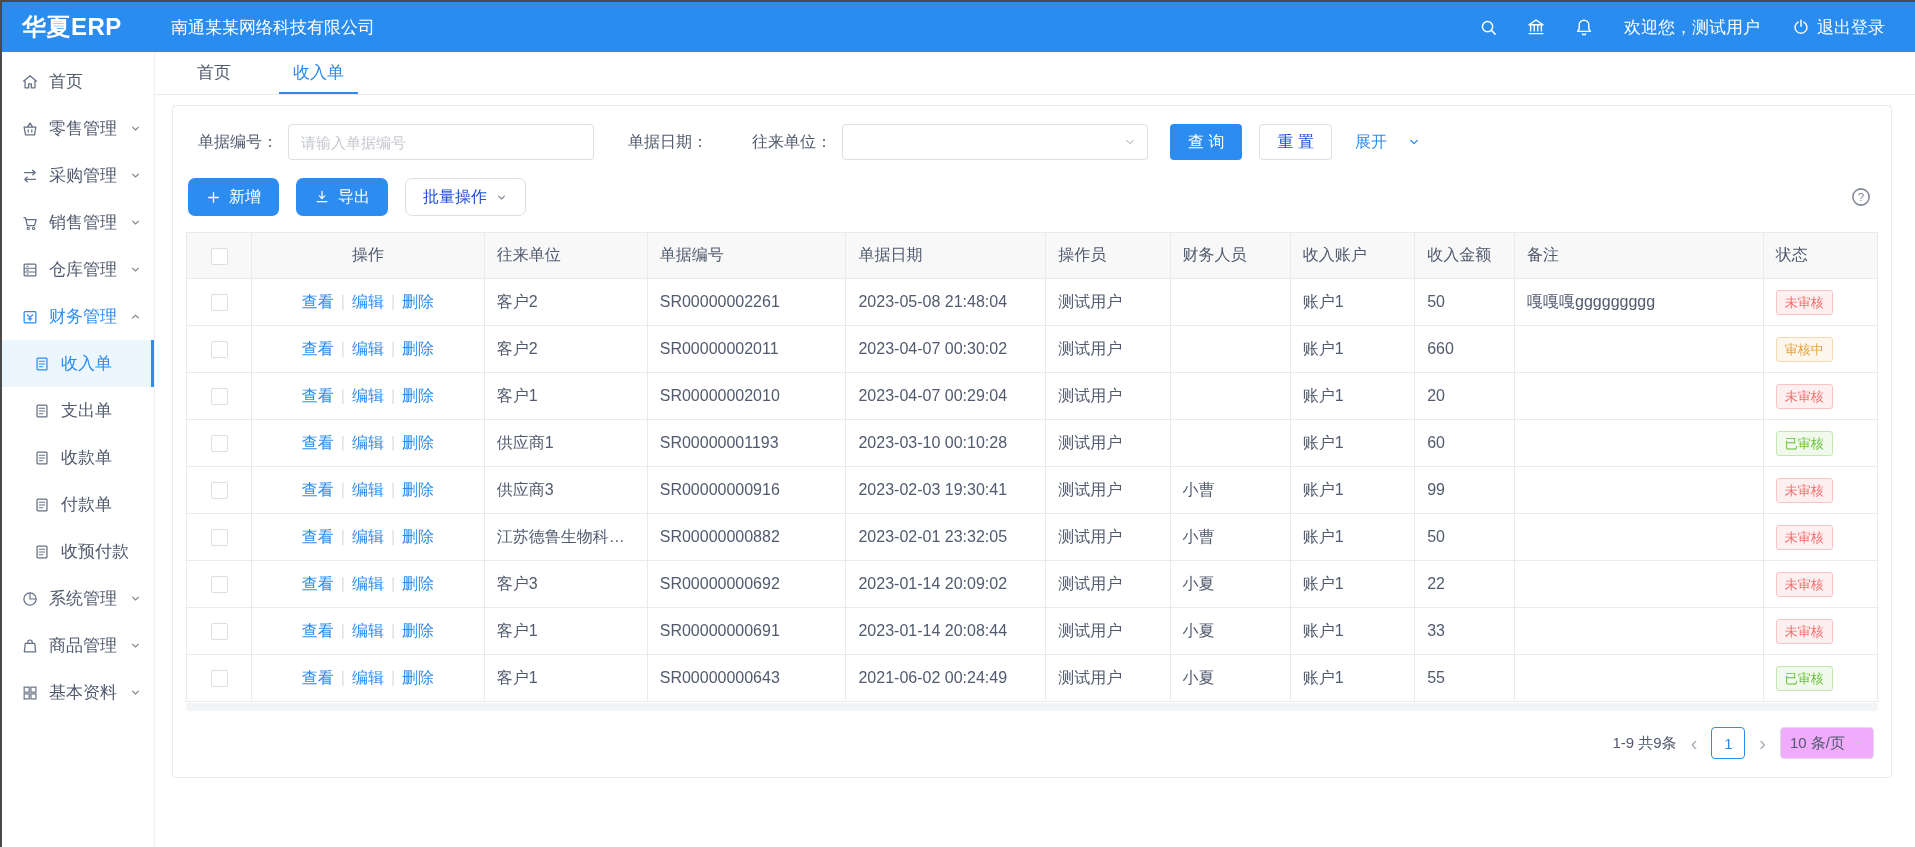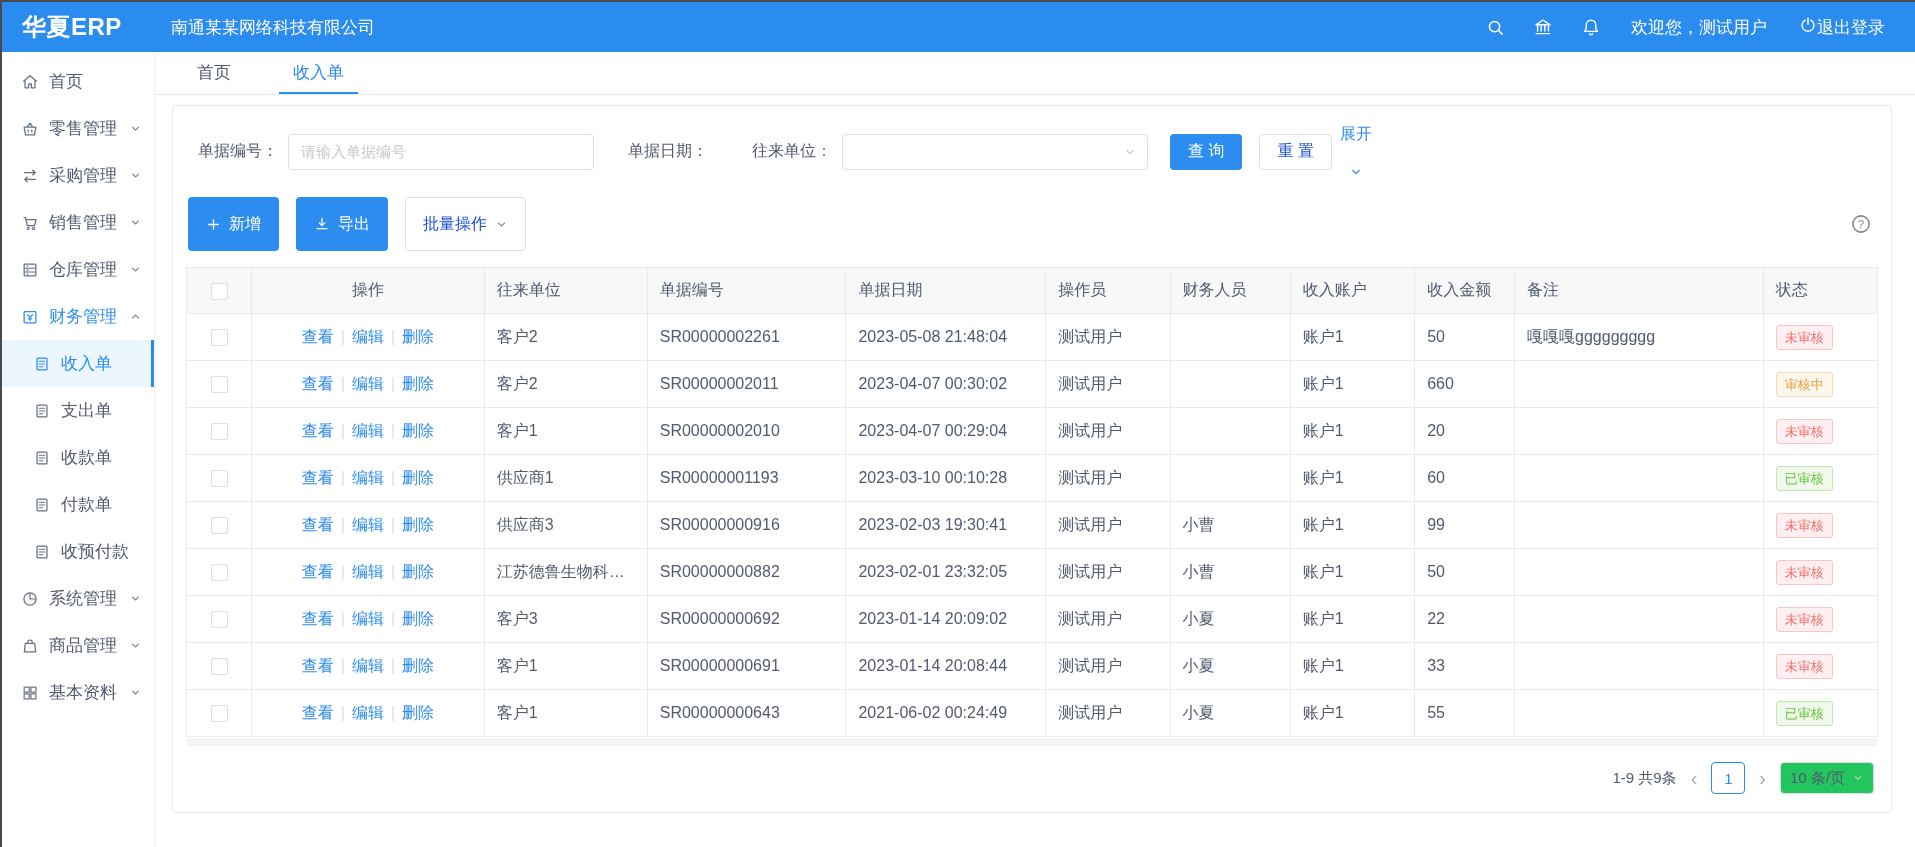--- a/index.html
+++ b/index.html
@@ -18,21 +18,21 @@
   .topbar {
     height: 50px; background: #2b8cf0; color: #fff;
     display: flex; align-items: center;
   }
   .logo-zone { width: 153px; flex: 0 0 153px; padding-left: 20px; }
   .logo-text { font-size: 24px; font-weight: bold; letter-spacing: .5px; white-space: nowrap; }
   .company { font-size: 17px; margin-left: 16px; }
   .topbar-right { margin-left: auto; display: flex; align-items: center; padding-right: 30px; font-size: 17px; }
   .tb-icon { color:#fff; margin-left: 28px; cursor: pointer; }
   .welcome { margin-left: 30px; white-space: nowrap; }
-  .logout { margin-left: 32px; display: flex; cursor: pointer; white-space: nowrap; }
+  .logout { margin-left: 32px; display: flex; align-items: center; gap: 7px; cursor: pointer; white-space: nowrap; }
 
   
   .layout { display: flex; height: 795px; }
   .sidebar { width: 153px; flex: 0 0 153px; border-right: 1px solid #eef0f3; padding-top: 6px; background:#fff; }
   .side-item {
     height: 47px; display: flex; align-items: center;
     padding: 0 12px 0 19px; font-size: 17px; color: #515a6e;
     cursor: pointer; position: relative; white-space: nowrap;
   }
   .side-item .s-ic { color: #657084; flex: 0 0 auto; }
@@ -89,25 +89,25 @@
   }
   .gap-lg { margin-left: 22px; }
   .gap-md { margin-left: 34px; }
   .btn {
     height: 36px; border-radius: 4px; font-size: 16px; font-family: inherit;
     display: inline-flex; align-items: center; justify-content: center;
     padding: 0 17px; cursor: pointer; border: 1px solid transparent; white-space: nowrap;
   }
   .btn-primary { background: #2d8cf0; color: #fff; }
   .btn-default { background: #fff; border-color: #dcdee2; color: #1d4ed8; }
-  .expand-link { color: #2d8cf0; font-size: 16px; margin-left: 8px; display: inline-flex; align-items: center; gap: 20px; cursor: pointer; white-space: nowrap; flex-direction: column; }
+  .expand-link { color: #2d8cf0; font-size: 16px; margin-left: 23px; display: inline-flex; align-items: center; gap: 20px; cursor: pointer; white-space: nowrap; }
 
   
   .toolbar-row { display: flex; align-items: center; padding: 2px 6px 16px 2px; }
-  .toolbar-row .btn { height: 54px; }
+  .toolbar-row .btn { height: 38px; border-radius: 7px; }
   .toolbar-row .btn + .btn { margin-left: 17px; }
   .btn .bic { margin-right: 8px; }
   .btn .bchev { margin-left: 8px; color: #808695; }
   .help-icon { margin-left: auto; color: #808695; cursor: pointer; }
 
   
   table.grid { width: 100%; border-collapse: collapse; table-layout: fixed; }
   .grid th, .grid td {
     border: 1px solid #e8eaec; font-size: 16px; font-weight: normal;
     padding: 0 12px; text-align: left; white-space: nowrap; overflow: hidden; text-overflow: ellipsis;
@@ -133,21 +133,21 @@
 
   
   .pager { display: flex; align-items: center; justify-content: flex-end; gap: 10px; padding: 16px 4px 2px 0; font-size: 15px; }
   .pg-arrow { color: #a6abb5; font-size: 20px; cursor: pointer; padding: 0 4px; line-height: 1; }
   .pg-current {
     min-width: 34px; height: 32px; border: 1px solid #2d8cf0; border-radius: 4px;
     color: #2d8cf0; display: inline-flex; align-items: center; justify-content: center;
     font-size: 15px; cursor: pointer; background: #fff;
   }
   .pg-size {
-    height: 32px; border: 1px solid #dcdee2; border-radius: 4px; background: #22c55e;
+    height: 32px; border: 1px solid #dcdee2; border-radius: 4px; background: #f0abfc;
     display: inline-flex; align-items: center; gap: 7px; padding: 15px 9px;
     color: #515a6e; cursor: pointer;
   }
   .pg-size .chev { color: #c5c8ce; }
 </style>
 </head>
 <body>
 
 <svg width="0" height="0" style="position:absolute" aria-hidden="true">
   <defs>

